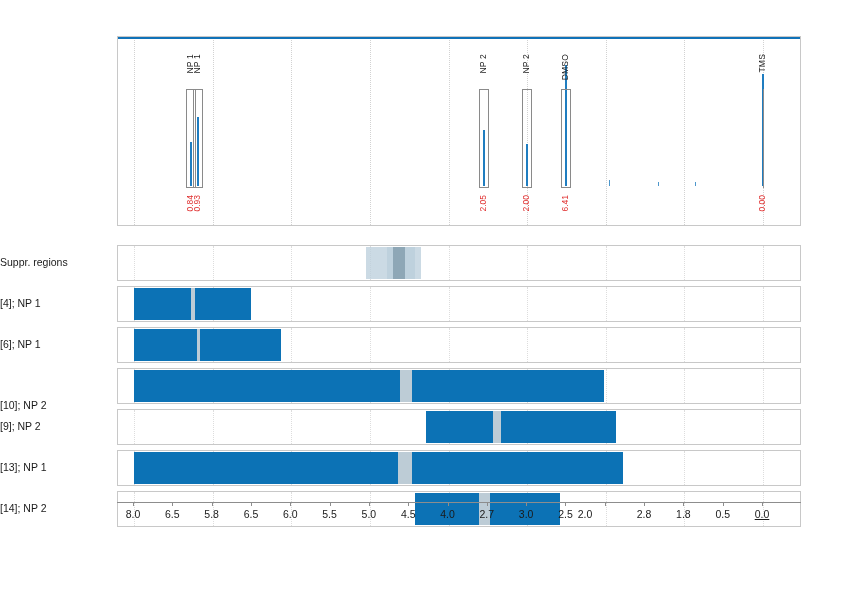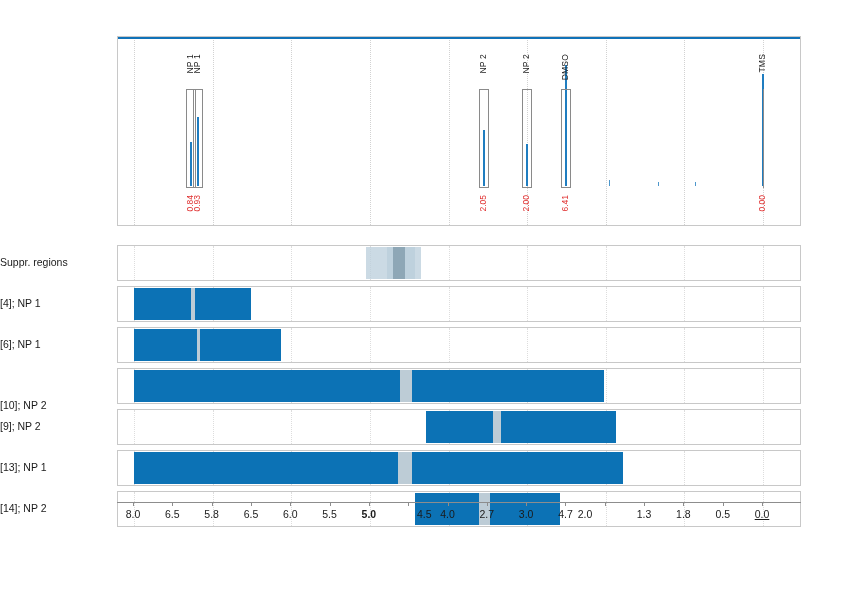--- a/index.html
+++ b/index.html
@@ -222,35 +222,35 @@
       <div class="ticklabel" style="left: 172.312px; top: 508px;">6.5</div>
       <div class="tick" style="left: 211.625px; top: 502px;"></div>
       <div class="ticklabel" style="left: 211.625px; top: 508px;">5.8</div>
       <div class="tick" style="left: 250.938px; top: 502px;"></div>
       <div class="ticklabel" style="left: 250.938px; top: 508px;">6.5</div>
       <div class="tick" style="left: 290.25px; top: 502px;"></div>
       <div class="ticklabel" style="left: 290.25px; top: 508px;">6.0</div>
       <div class="tick" style="left: 329.562px; top: 502px;"></div>
       <div class="ticklabel" style="left: 329.562px; top: 508px;">5.5</div>
       <div class="tick" style="left: 368.875px; top: 502px;"></div>
-      <div class="ticklabel" style="left: 368.875px; top: 508px; font-weight: bold;">5.0</div>
+      <div class="ticklabel" style="left: 368.875px; top: 508px;">5.0</div>
       <div class="tick" style="left: 408.188px; top: 502px;"></div>
-      <div class="ticklabel" style="left: 408.188px; top: 508px; margin-left: 16px;">4.5</div>
+      <div class="ticklabel" style="left: 408.188px; top: 508px;">4.5</div>
       <div class="tick" style="left: 447.5px; top: 502px;"></div>
       <div class="ticklabel" style="left: 447.5px; top: 508px;">4.0</div>
       <div class="tick" style="left: 486.812px; top: 502px;"></div>
       <div class="ticklabel" style="left: 486.812px; top: 508px;">2.7</div>
       <div class="tick" style="left: 526.125px; top: 502px;"></div>
       <div class="ticklabel" style="left: 526.125px; top: 508px;">3.0</div>
       <div class="tick" style="left: 565.438px; top: 502px;"></div>
-      <div class="ticklabel" style="left: 565.438px; top: 508px;">4.7</div>
+      <div class="ticklabel" style="left: 565.438px; top: 508px;">2.5</div>
       <div class="tick" style="left: 604.75px; top: 502px;"></div>
       <div class="ticklabel" style="left: 585px; top: 508px;">2.0</div>
       <div class="tick" style="left: 644.062px; top: 502px;"></div>
-      <div class="ticklabel" style="left: 644.062px; top: 508px;">1.3</div>
+      <div class="ticklabel" style="left: 644.062px; top: 508px;">2.8</div>
       <div class="tick" style="left: 683.375px; top: 502px;"></div>
       <div class="ticklabel" style="left: 683.375px; top: 508px;">1.8</div>
       <div class="tick" style="left: 722.688px; top: 502px;"></div>
       <div class="ticklabel" style="left: 722.688px; top: 508px;">0.5</div>
       <div class="tick" style="left: 762px; top: 502px;"></div>
       <div class="ticklabel" style="left: 762px; top: 508px; text-decoration: underline;">0.0</div>
     </div>
 
 </div>
 

